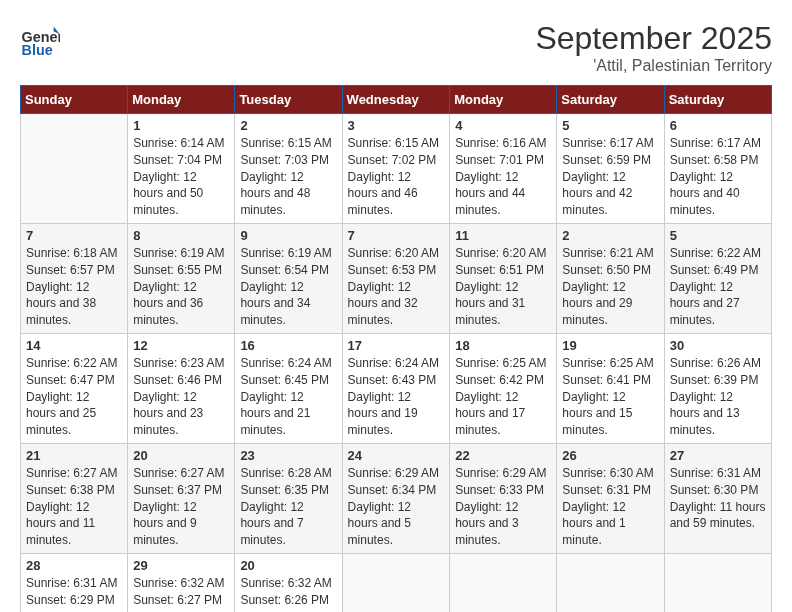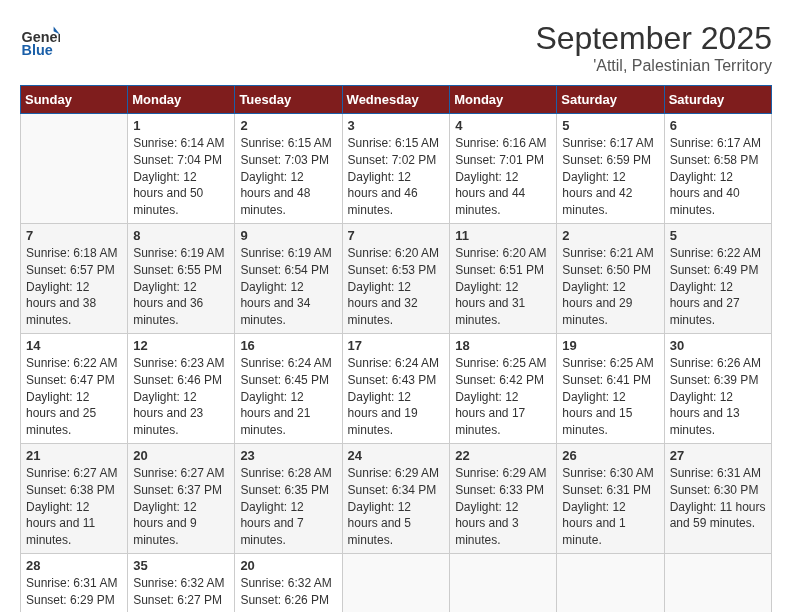--- a/index.html
+++ b/index.html
@@ -227,21 +227,21 @@
           <div class="day-num">27</div>
           <div class="day-info">Sunrise: 6:31 AM<br>Sunset: 6:30 PM<br>Daylight: 11 hours and 59 minutes.</div>
         </td>
       </tr>
       <tr>
         <td>
           <div class="day-num">28</div>
           <div class="day-info">Sunrise: 6:31 AM<br>Sunset: 6:29 PM<br>Daylight: 11 hours and 57 minutes.</div>
         </td>
         <td>
-          <div class="day-num">35</div>
+          <div class="day-num">29</div>
           <div class="day-info">Sunrise: 6:32 AM<br>Sunset: 6:27 PM<br>Daylight: 11 hours and 55 minutes.</div>
         </td>
         <td>
           <div class="day-num">20</div>
           <div class="day-info">Sunrise: 6:32 AM<br>Sunset: 6:26 PM<br>Daylight: 11 hours and 53 minutes.</div>
         </td>
         <td class="empty"></td>
         <td class="empty"></td>
         <td class="empty"></td>
         <td class="empty"></td>

